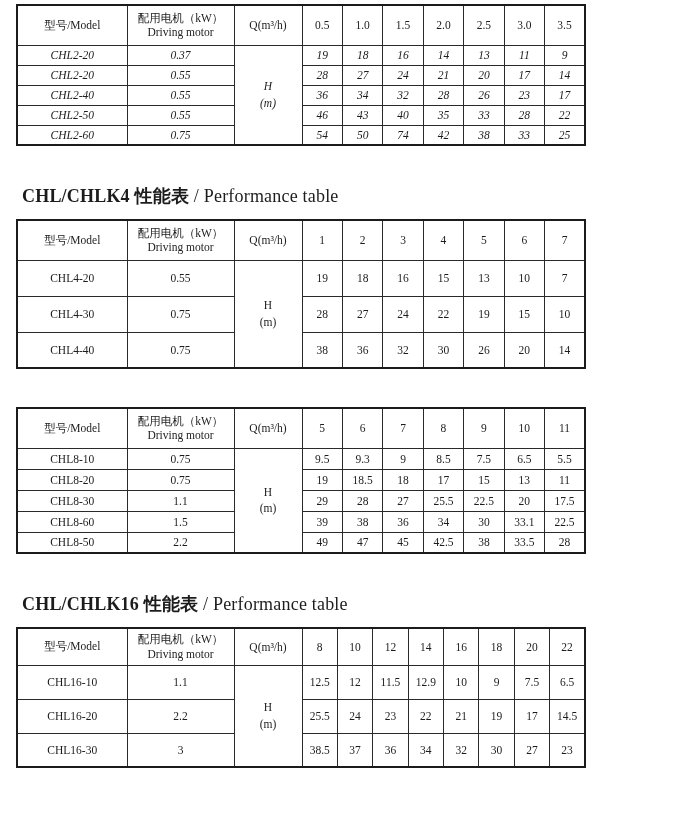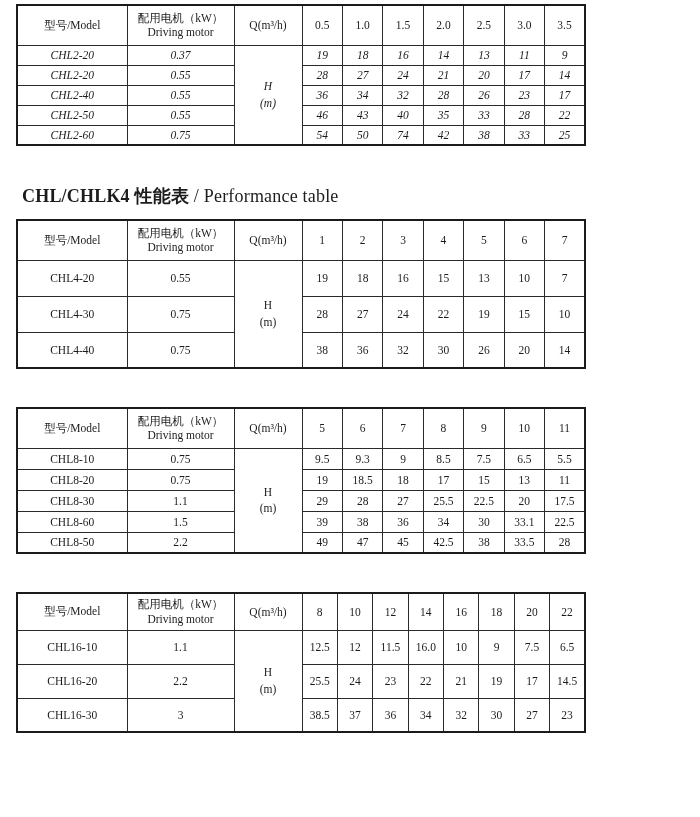--- a/index.html
+++ b/index.html
@@ -305,20 +305,21 @@
             <td>45</td>
             <td>42.5</td>
             <td>38</td>
             <td>33.5</td>
             <td>28</td>
           </tr>
         </tbody>
       </table>
     </div>
     <div class="section">
+      <div class="tbl-title"><span class="zh">CHL/CHLK16 性能表</span><span class="en"> / Performance table</span></div>
       <table class="tbl-3">
         <colgroup>
           <col style="width:110px">
           <col style="width:107px">
           <col style="width:68px">
           <col>
           <col>
           <col>
           <col>
           <col>
@@ -348,21 +349,21 @@
           <tr>
             <td>CHL16-10</td>
             <td>1.1</td>
             <td class="h-cell" rowspan="3">
               <span class="l1" style="display:block">H</span>
               <span class="l2" style="display:block">(m)</span>
             </td>
             <td>12.5</td>
             <td>12</td>
             <td>11.5</td>
-            <td>16.0</td>
+            <td>12.9</td>
             <td>10</td>
             <td>9</td>
             <td>7.5</td>
             <td>6.5</td>
           </tr>
           <tr>
             <td>CHL16-20</td>
             <td>2.2</td>
             <td>25.5</td>
             <td>24</td>

